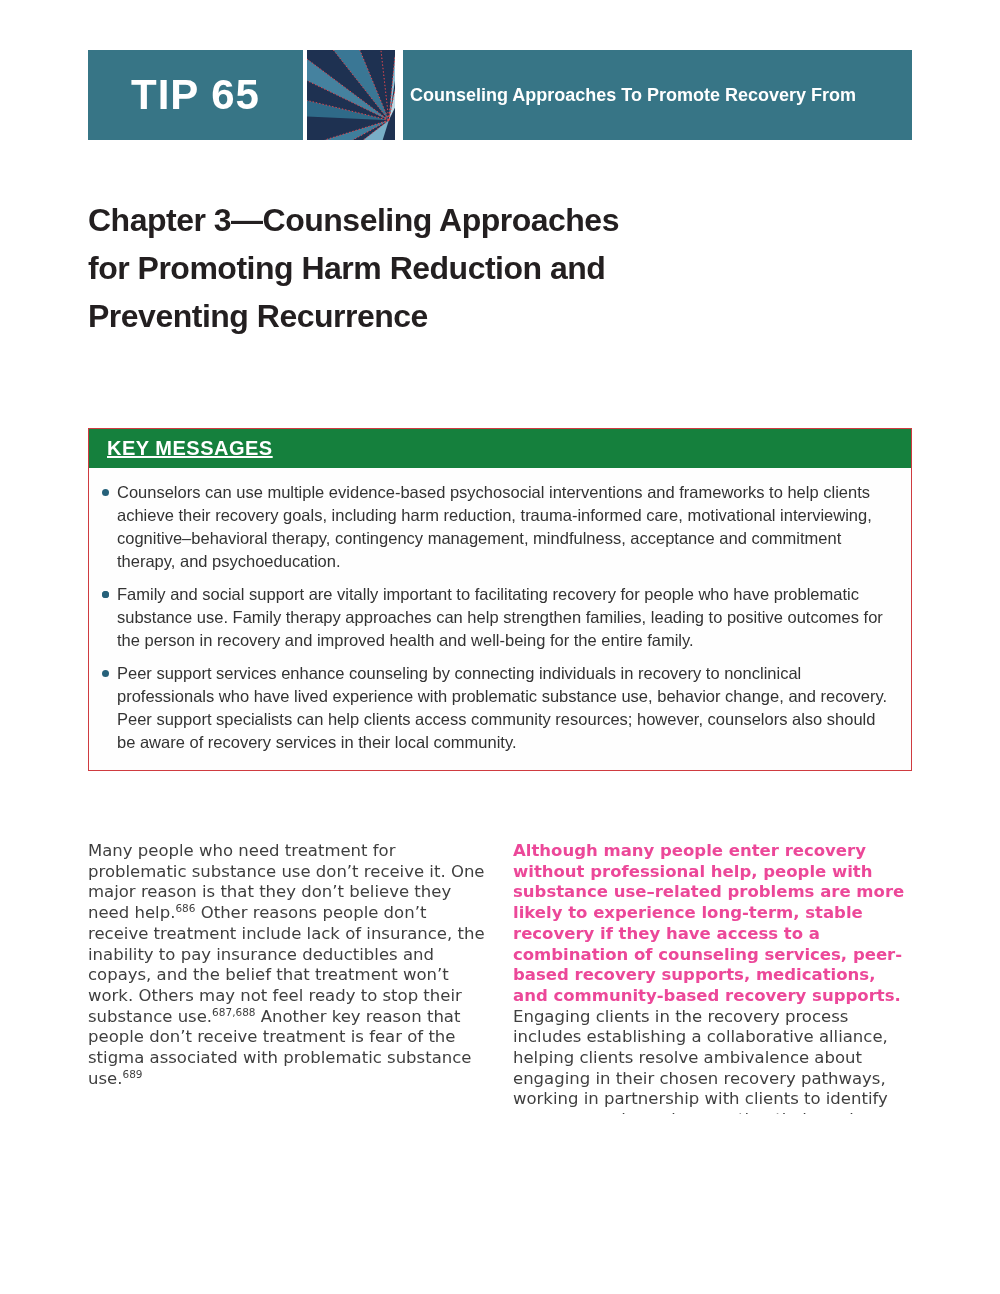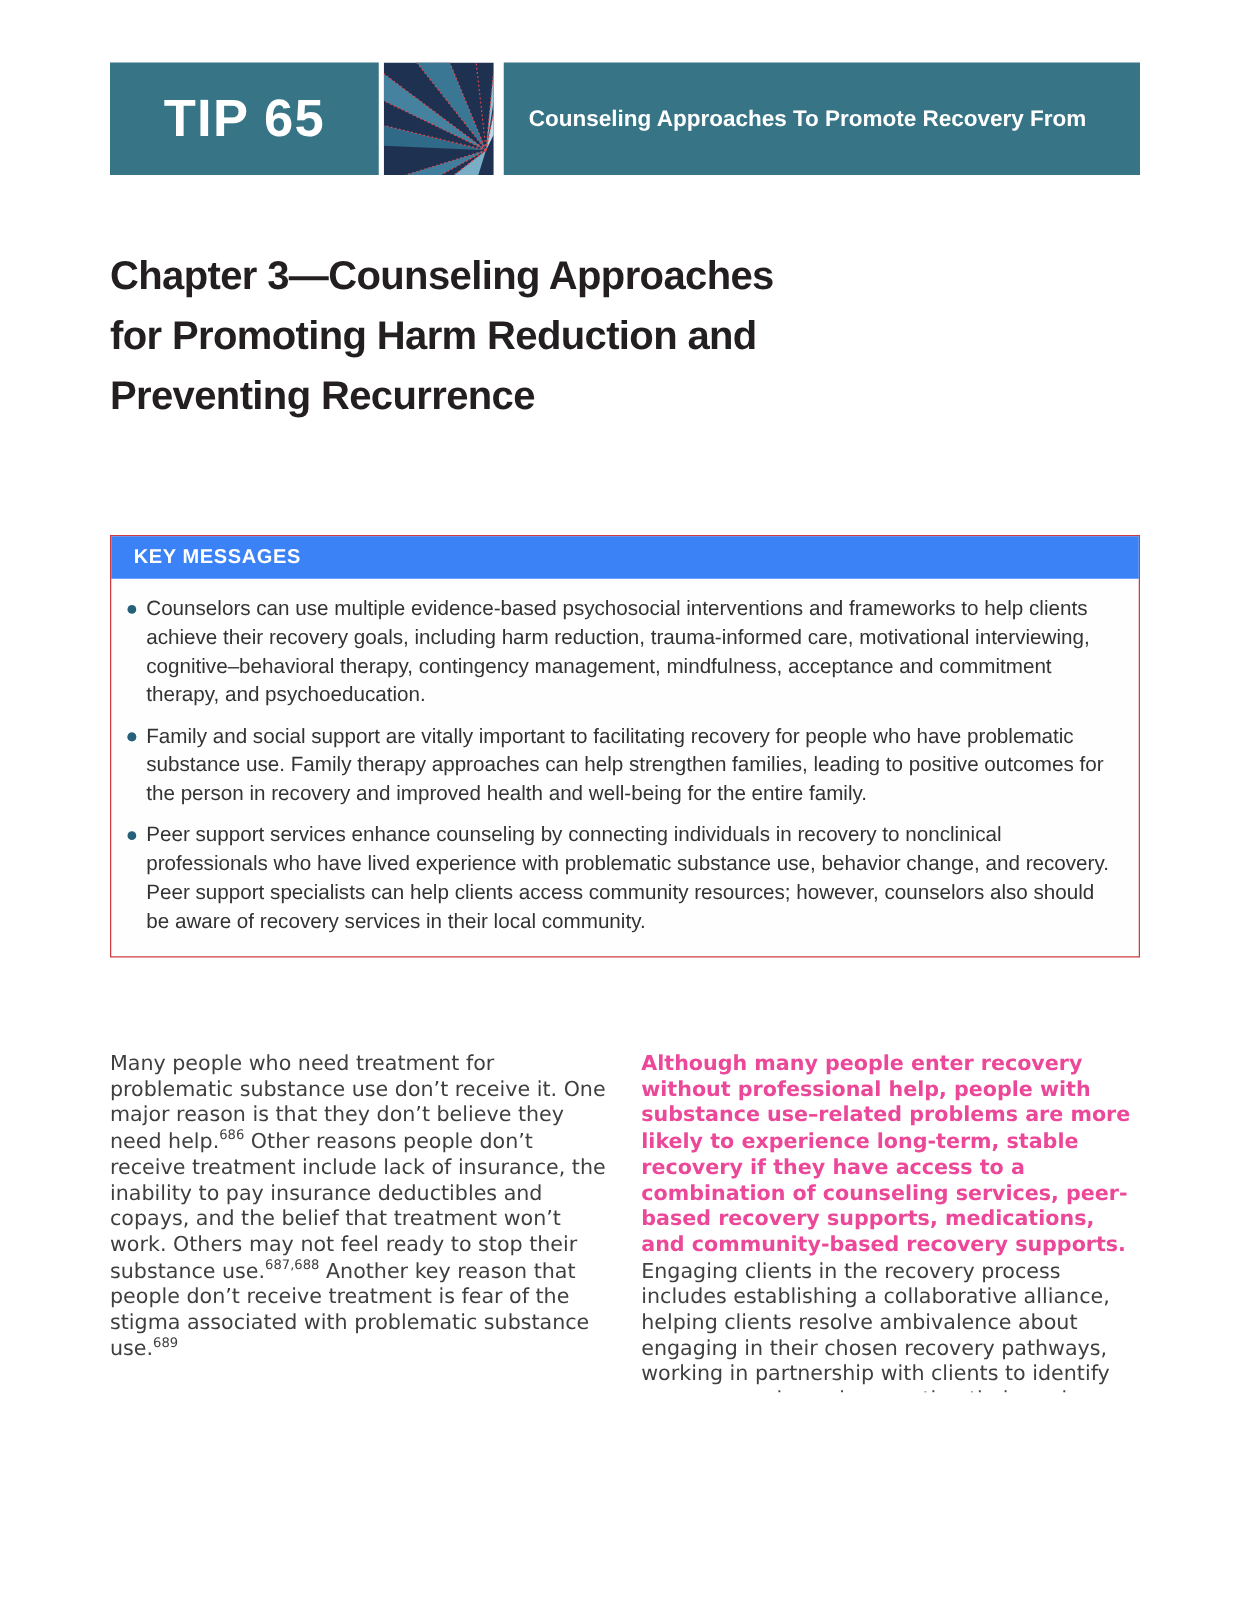--- a/index.html
+++ b/index.html
@@ -35,21 +35,21 @@
     margin-left: 4px;
     flex: 0 0 auto;
   }
   .logo svg { display: block; }
   .banner {
     flex: 1;
     margin-left: 8px;
     background: #377586;
     color: #ffffff;
     display: flex; flex-direction: column; justify-content: center;
-    padding-left: 20px;
+    padding-left: 7px;
     font-family: "Liberation Sans", sans-serif;
     font-weight: bold;
     font-size: 18px;
     line-height: 23px;
   }
 
   
   .chapter-title {
     position: absolute;
     top: 196px; left: 88px;
@@ -66,27 +66,28 @@
 
   
   .km-box {
     position: absolute;
     top: 428px; left: 88px;
     width: 824px;
     border: 1.5px solid #cf3b40;
     background: #fefefe;
   }
   .km-header {
-    background: #3b82f6;
+    background: #15803d;
     color: #ffffff;
     font-family: "Liberation Sans", sans-serif;
     font-weight: bold;
-    font-size: 16px;
+    font-size: 20px;
     letter-spacing: 0.5px;
     padding: 8px 0 8px 18px;
+    text-decoration: underline;
   }
   .km-list {
     list-style: none;
     margin: 0;
     padding: 13px 16px 14px 13px;
   }
   .km-list li {
     position: relative;
     padding-left: 15px;
     margin-bottom: 10px;

